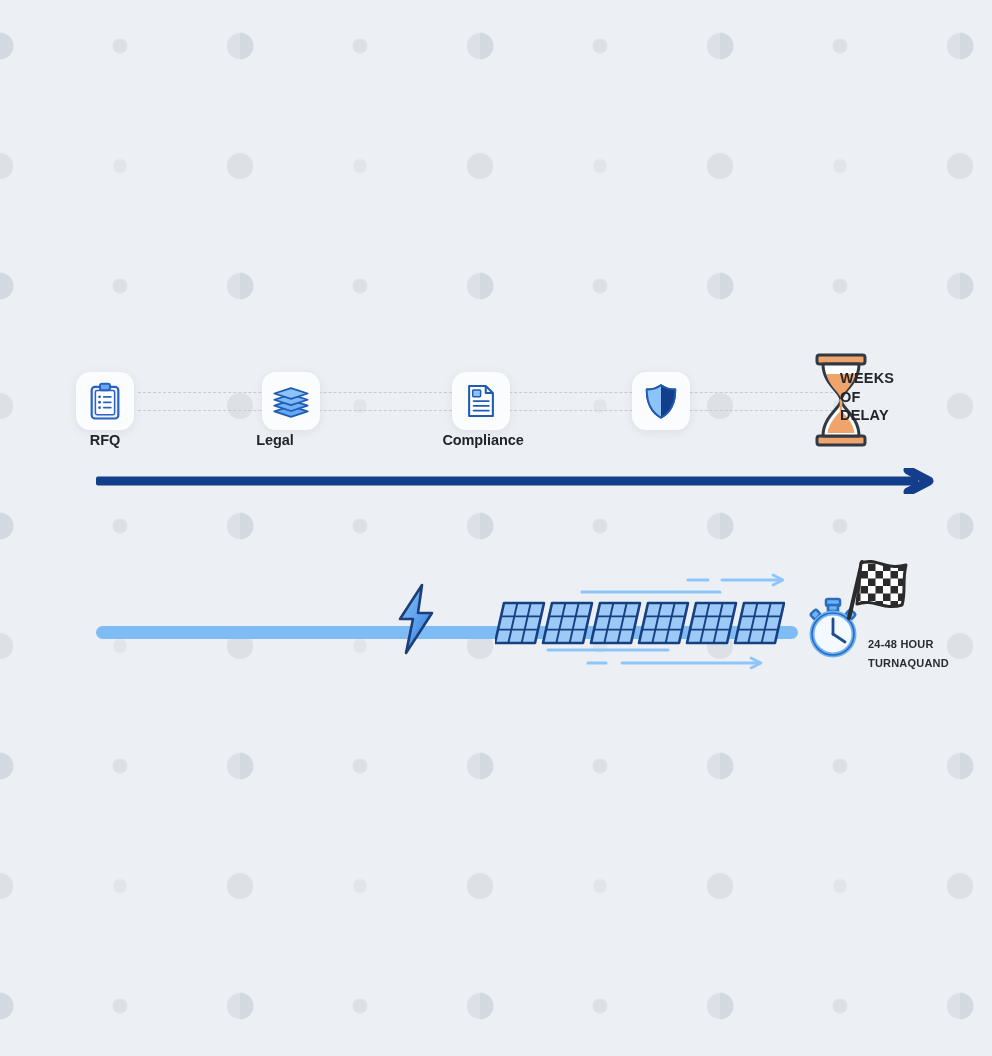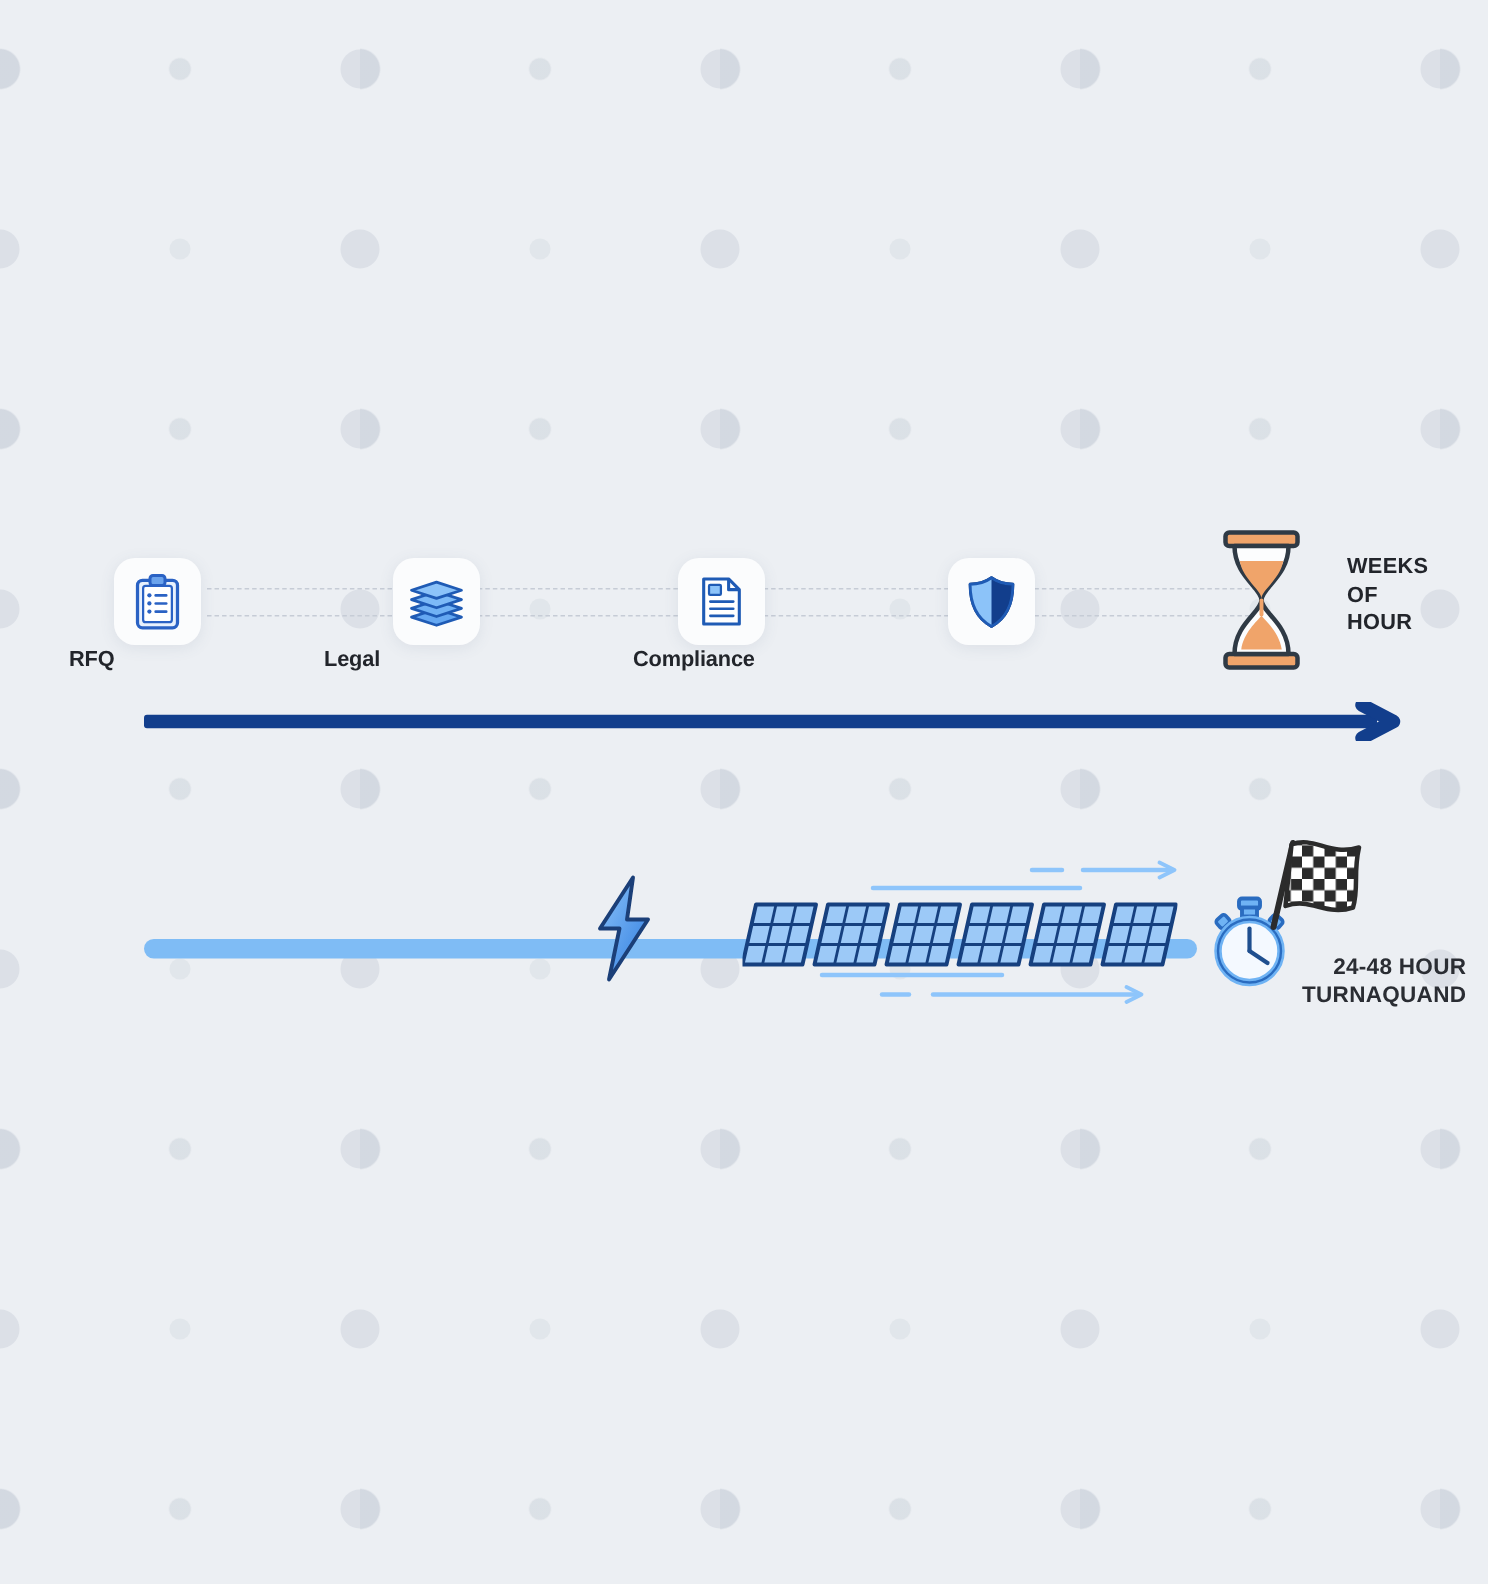--- a/index.html
+++ b/index.html
@@ -58,32 +58,32 @@
     display: flex;
     align-items: center;
     justify-content: center;
   }
   .icon-tile svg { display: block; }
   .step-label {
     position: absolute;
     font-size: 14.5px;
     font-weight: 700;
     color: #22252b;
-    text-align: left;
+    text-align: center;
     white-space: nowrap;
     letter-spacing: -0.1px;
   }
   .hourglass-wrap {
     position: absolute;
     left: 812px; top: 352px;
     width: 58px; height: 96px;
   }
   .delay-text {
     position: absolute;
-    left: 898px; top: 369px;
+    left: 840px; top: 369px;
     font-size: 14.5px;
     font-weight: 700;
     color: #22252b;
     line-height: 18.5px;
     letter-spacing: 0.2px;
   }
   .delay-text span { display: block; }
 
   .navy-arrow {
     position: absolute;
@@ -119,27 +119,26 @@
     width: 62px; height: 62px;
   }
   .flag-wrap {
     position: absolute;
     left: 838px; top: 556px;
     width: 76px; height: 66px;
   }
   .turn-text {
     position: absolute;
     left: 868px; top: 635px;
-    font-size: 15px;
+    font-size: 11px;
     font-weight: 700;
     color: #2a2d33;
     line-height: 19px;
     letter-spacing: 0.2px;
     white-space: nowrap;
-    text-align: right;
   }
   .turn-text span { display: block; }
 </style>
 </head>
 <body>
 
 <div id="stage">
 
   <div class="dots-layer" id="dots">
       <div class="dot" style="left:-13px; top:33px; width:26px; height:26px; background:#cbd2db; opacity:0.5;"></div>
@@ -293,21 +292,21 @@
       <rect x="5" y="84" width="48" height="9" rx="2.5" fill="#f0a46a" stroke="#2f3a45" stroke-width="3"></rect>
       <path d="M11 12 C11 32 29 40 29 48 C29 56 11 64 11 84 L47 84 C47 64 29 56 29 48 C29 40 47 32 47 12 Z" fill="#fcfdfe" stroke="#2f3a45" stroke-width="3" stroke-linejoin="round"></path>
       <path d="M14.5 22 C16.5 34 29 41.5 29 47 C29 41.5 41.5 34 43.5 22 Z" fill="#f0a46a"></path>
       <path d="M15.5 81 C17 70 26 62 29 58.5 C32 62 41 70 42.5 81 Z" fill="#f0a46a"></path>
       <rect x="27.7" y="47" width="2.6" height="12" rx="1.3" fill="#f0a46a"></rect>
     </svg>
   </div>
   <div class="delay-text">
     <span>WEEKS</span>
     <span>OF</span>
-    <span>HOUR</span>
+    <span>DELAY</span>
   </div>
 
   <div class="navy-arrow">
     <svg width="848" height="26" viewBox="0 0 848 26">
       <rect x="0" y="8.5" width="822" height="9" rx="2" fill="#123e8c"></rect>
       <path d="M812 2 L833 13 L812 24" fill="none" stroke="#123e8c" stroke-width="9" stroke-linecap="round" stroke-linejoin="round"></path>
     </svg>
   </div>
 
   <div class="blue-track"></div>

